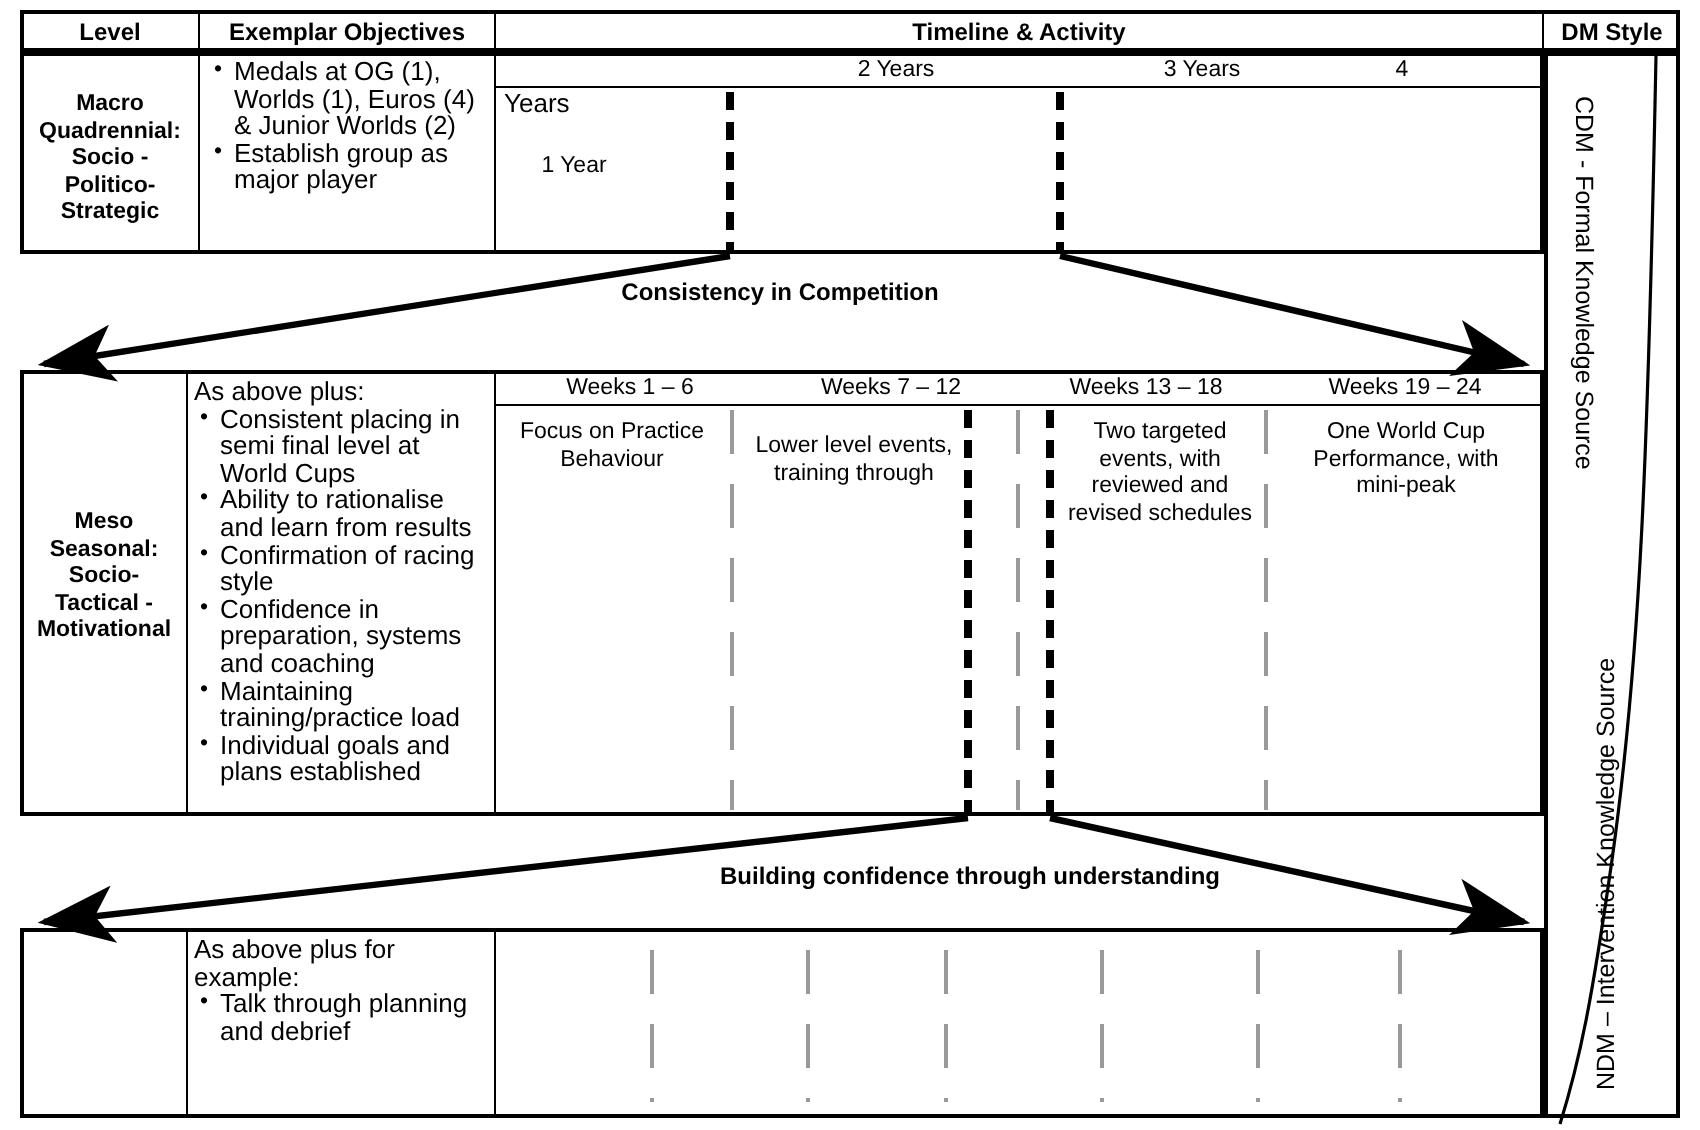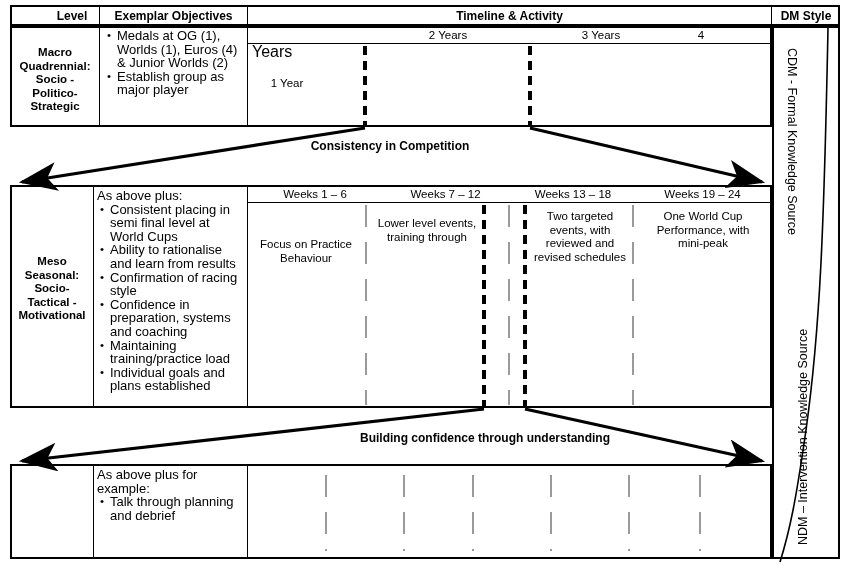--- a/index.html
+++ b/index.html
@@ -17,21 +17,21 @@
   .obj{position:absolute;font-size:13px;line-height:13.6px;}
   .obj .lead{margin:0 0 0 0;}
   ul.bul{margin:0;padding:0 0 0 13px;list-style:none;}
   ul.bul li{position:relative;margin:0 0 0 0;padding:0 0 0 0;}
   ul.bul li:before{content:"\2022";position:absolute;left:-10px;top:0;font-size:11.5px;}
 
   .hdr{position:absolute;text-align:center;font-weight:bold;font-size:12px;line-height:14px;}
   .yrlbl{position:absolute;text-align:center;font-size:11.5px;line-height:13px;}
   .wklbl{position:absolute;text-align:center;font-size:11.5px;line-height:13px;}
   .actbox{position:absolute;text-align:center;font-size:11.5px;line-height:13.6px;}
-  .plain{position:absolute;font-size:16px;line-height:13px;}
+  .plain{position:absolute;font-size:13px;line-height:13px;}
 
   
   .dashthick{position:absolute;width:4px;
      background-image:linear-gradient(to bottom,#000 0 9px,transparent 9px 15px);
      background-size:100% 15px;}
   .dashgray{position:absolute;width:1.5px;
      background-image:linear-gradient(to bottom,#9a9a9a 0 22px,transparent 22px 37px);
      background-size:100% 37px;}
 
   .conntxt{position:absolute;text-align:center;font-weight:bold;font-size:12px;}
@@ -46,21 +46,21 @@
 </head>
 <body>
 
 <div class="stage">
 
   <div class="block" style="left:10px;top:5px;width:830px;height:21px;"></div>
   <div class="vline" style="left:99px;top:6px;height:19px;"></div>
   <div class="vline" style="left:247px;top:6px;height:19px;"></div>
   <div class="vline" style="left:771px;top:6px;height:19px;"></div>
 
-  <div class="hdr" style="left:11px;top:9px;width:88px;padding-left:17px;">Level</div>
+  <div class="hdr" style="left:11px;top:9px;width:88px;">Level</div>
   <div class="hdr" style="left:100px;top:9px;width:147px;">Exemplar Objectives</div>
   <div class="hdr" style="left:248px;top:9px;width:523px;">Timeline &amp; Activity</div>
   <div class="hdr" style="left:772px;top:9px;width:68px;">DM Style</div>
 
   <div class="block" style="left:10px;top:26px;width:762px;height:101px;"></div>
   <div class="vline" style="left:99px;top:27px;height:99px;"></div>
   <div class="vline" style="left:247px;top:27px;height:99px;"></div>
 
   <div class="hline" style="left:248px;top:43px;width:523px;"></div>
 
@@ -111,21 +111,21 @@
     <ul class="bul">
       <li>Consistent placing in semi final level at World Cups</li>
       <li>Ability to rationalise and learn from results</li>
       <li>Confirmation of racing style</li>
       <li>Confidence in preparation, systems and coaching</li>
       <li>Maintaining training/practice load</li>
       <li>Individual goals and plans established</li>
     </ul>
   </div>
 
-  <div class="actbox" style="left:252px;top:210px;width:108px;margin-top:28px;">Focus on Practice Behaviour</div>
+  <div class="actbox" style="left:252px;top:210px;width:108px;">Focus on Practice Behaviour</div>
   <div class="actbox" style="left:372px;top:217px;width:110px;">Lower level events, training through</div>
   <div class="actbox" style="left:528px;top:210px;width:104px;">Two targeted events, with reviewed and revised schedules</div>
   <div class="actbox" style="left:646px;top:210px;width:114px;">One World Cup Performance, with mini-peak</div>
 
   <div class="dashgray" style="left:365px;top:205px;height:200px;"></div>
   <div class="dashgray" style="left:508px;top:205px;height:200px;"></div>
   <div class="dashgray" style="left:632px;top:205px;height:200px;"></div>
 
   <div class="dashthick" style="left:482px;top:205px;height:202px;"></div>
   <div class="dashthick" style="left:523px;top:205px;height:202px;"></div>

